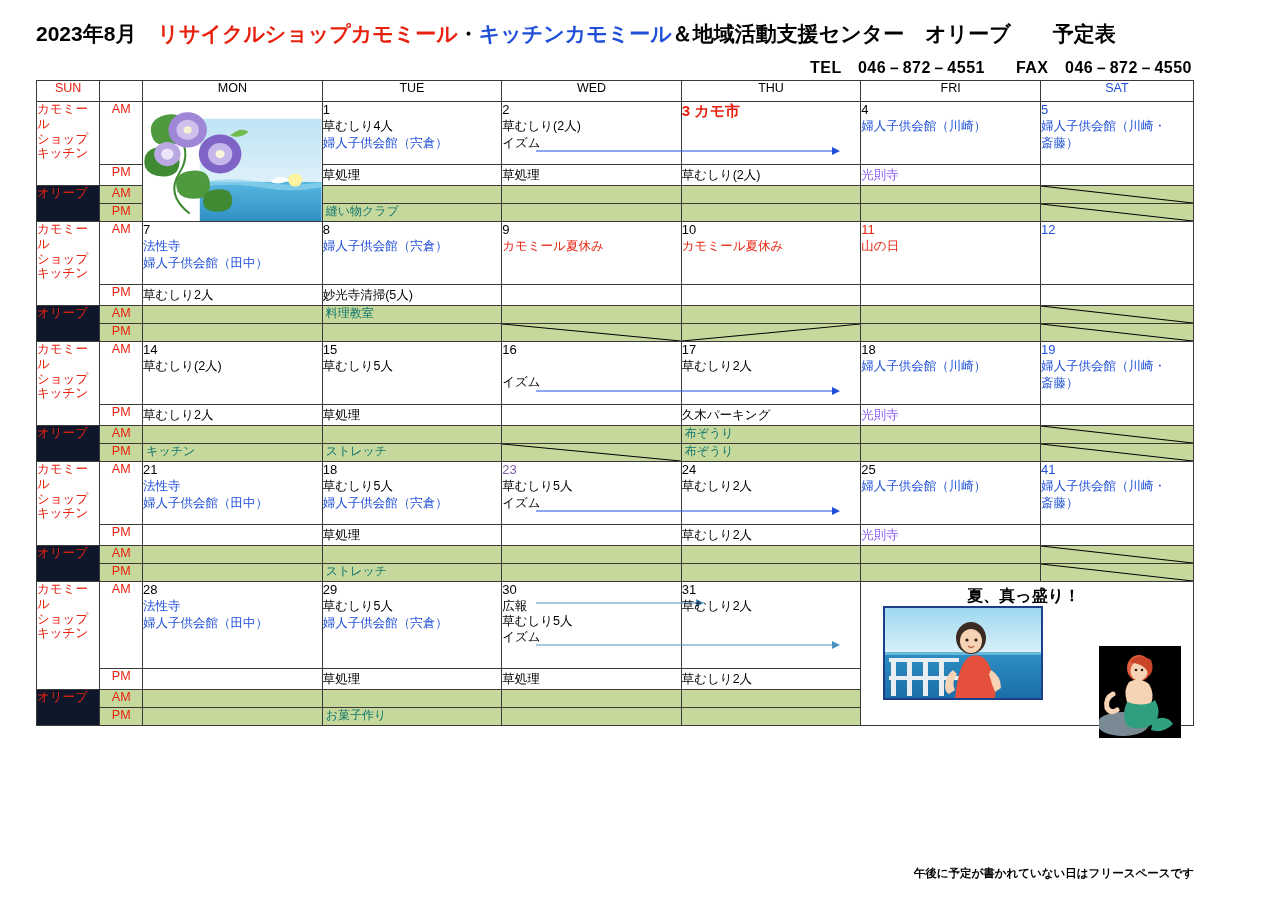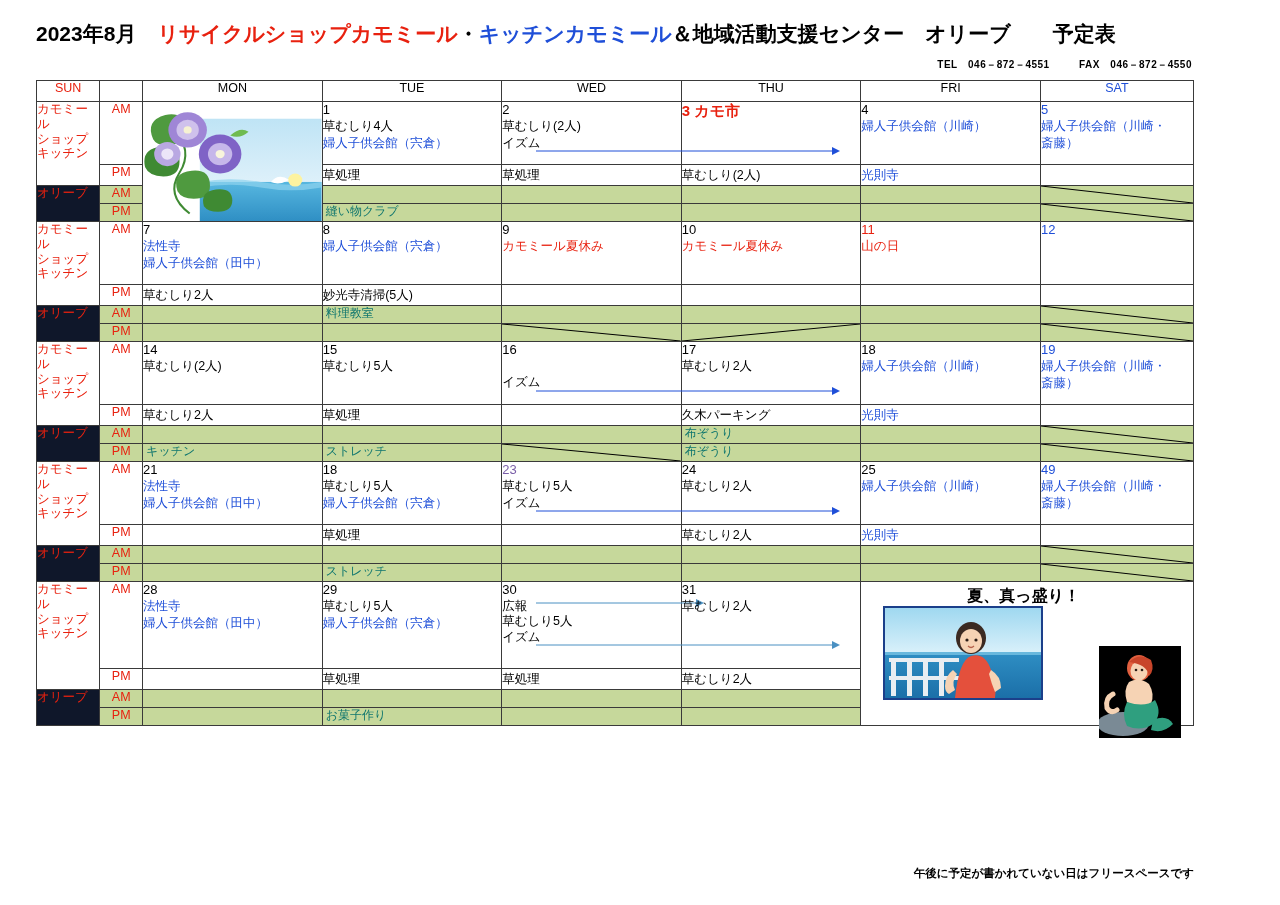--- a/index.html
+++ b/index.html
@@ -16,21 +16,21 @@
   .title-row{
     position:absolute;left:36px;top:20px;
     font-size:21px;font-weight:bold;white-space:nowrap;
   }
   .title-row .seg{display:inline;}
   .t-black{color:#000;}
   .t-red{color:#e8210f;}
   .t-blue{color:#1f4fd8;}
   .contact{
     position:absolute;right:88px;top:58px;
-    font-size:10px;font-weight:bold;letter-spacing:.5px;color:#000;
+    font-size:16px;font-weight:bold;letter-spacing:.5px;color:#000;
     white-space:nowrap;
   }
   .contact span{margin-left:26px;}
   .contact span:first-child{margin-left:0;}
 
   
   table.cal{
     position:absolute;left:36px;top:80px;
     border-collapse:collapse;
     table-layout:fixed;
@@ -70,21 +70,21 @@
 
   .daycell{padding:2px 3px 2px 4px;position:relative;}
   .daynum{font-size:13px;line-height:1.25;color:#000;}
   .daynum.sat{color:#1f4fd8;}
   .daynum.holiday{color:#e8210f;}
   .daynum.purple{color:#7a5ea8;}
   .ev{font-size:12.5px;line-height:1.3;white-space:nowrap;}
   .ev.blue{color:#1f4fd8;}
   .ev.black{color:#000;}
   .ev.red{color:#e8210f;}
-  .ev.purple{color:#1d4ed8;}
+  .ev.purple{color:#8b5cf6;}
 
   .am-row td.daycell{height:62px;}
   .pm-row td.daycell{height:20px;vertical-align:middle;}
   .pm-row td.daycell .ev{line-height:18px;}
 
   
   .olive-row td{background:#c6d89b;height:17px;}
   .olive-row td.rowlabel{background:#0f172a;}
   .olive-row td.ampm{background:#c6d89b;}
   .olive-ev{font-size:12px;color:#0f766e;line-height:15px;padding-left:3px;}
@@ -487,21 +487,21 @@
       </td>
       <td class="daycell">
         <div class="daynum">24</div>
         <div class="ev black">草むしり2人</div>
       </td>
       <td class="daycell">
         <div class="daynum">25</div>
         <div class="ev blue">婦人子供会館（川崎）</div>
       </td>
       <td class="daycell">
-        <div class="daynum sat">49</div>
+        <div class="daynum sat">41</div>
         <div class="ev blue">婦人子供会館（川崎・</div>
         <div class="ev blue">斎藤）</div>
       </td>
     </tr>
     <tr class="pm-row">
       <td class="ampm">PM</td>
       <td class="daycell"></td>
       <td class="daycell">
             <div class="ev black">草処理</div>
           </td>

